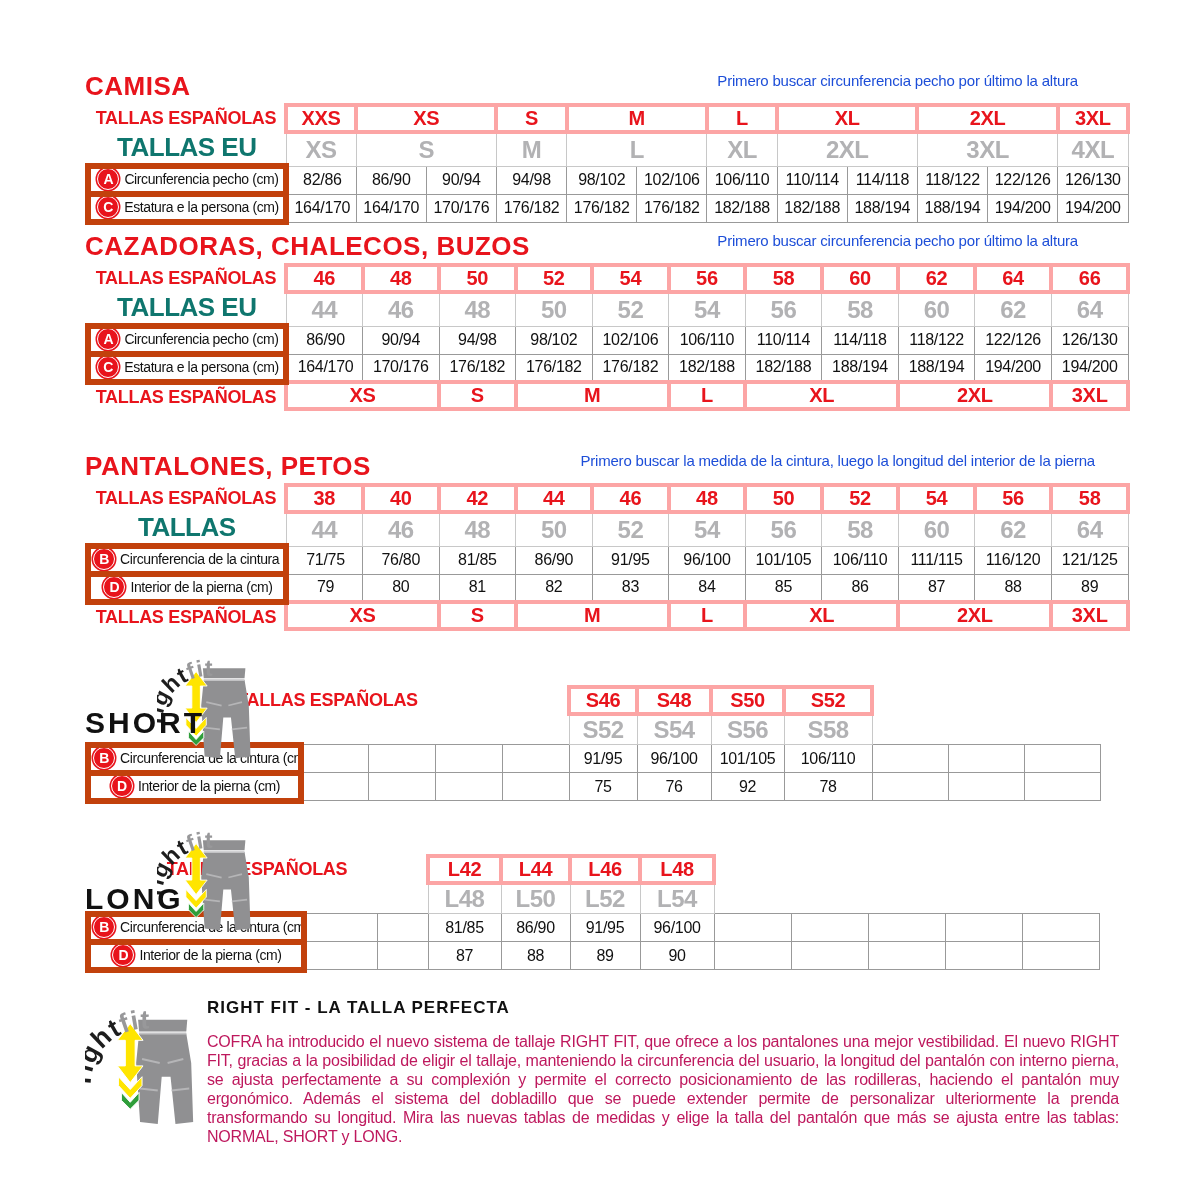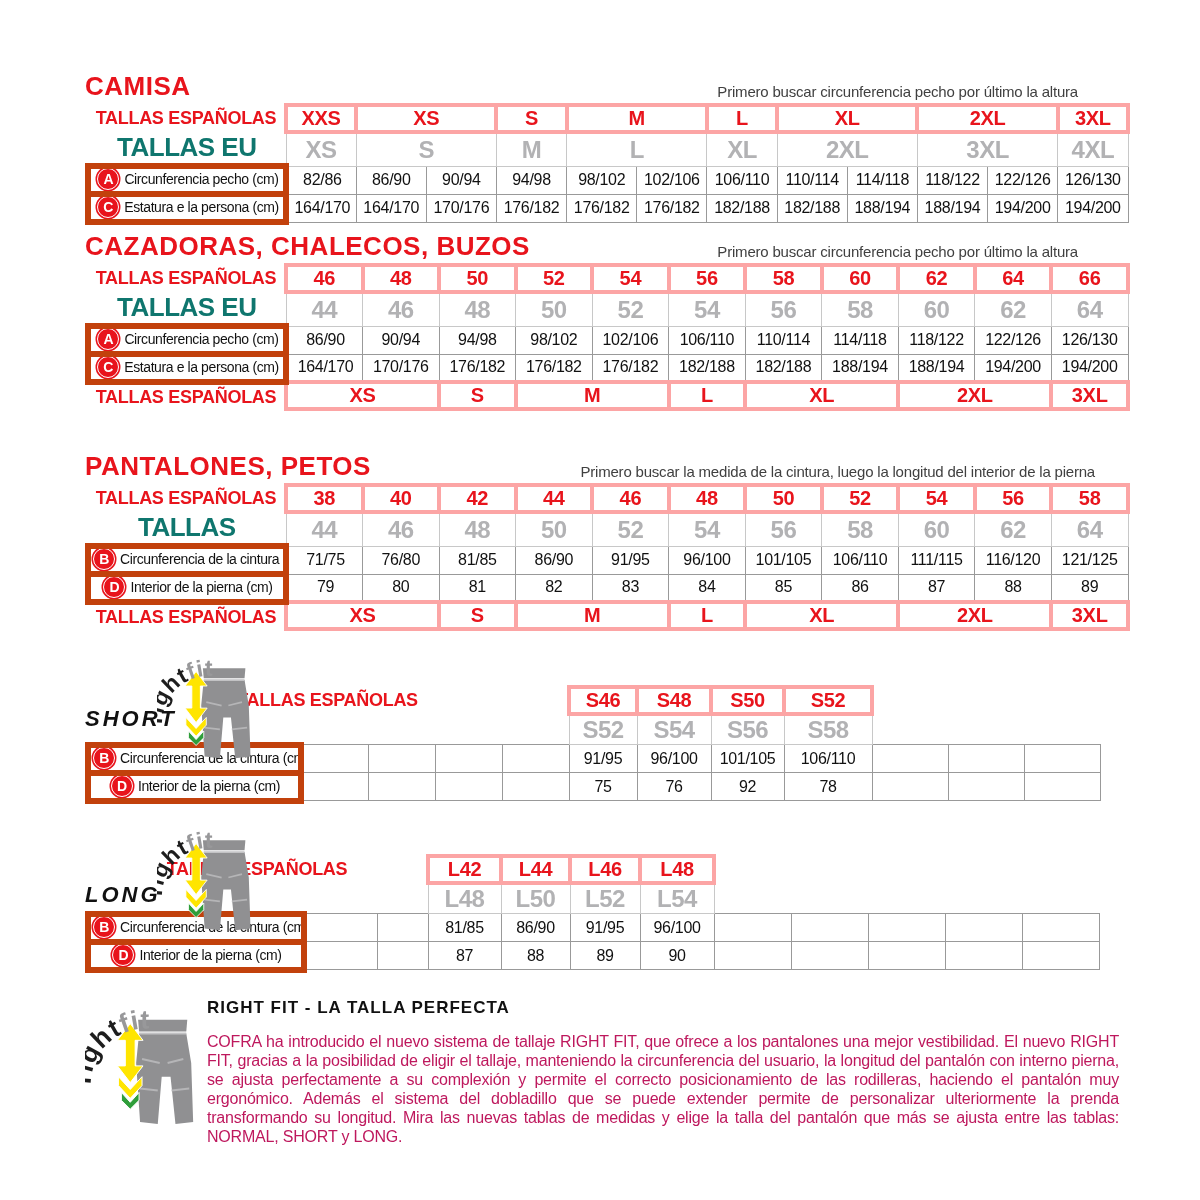--- a/index.html
+++ b/index.html
@@ -1,37 +1,37 @@
 <!DOCTYPE html>
 <html><head>
 <meta charset="utf-8">
 <style>
   html,body{margin:0;padding:0;background:#fff;}
   .page{position:relative;width:1200px;height:1200px;background:#fff;overflow:hidden;
         font-family:"Liberation Sans",sans-serif;color:#111;}
   .section{position:absolute;left:85px;}
-  .sec-head{display:flex;justify-content:space-between;align-items:flex-end;margin-bottom:3px;}
+  .sec-head{display:flex;justify-content:space-between;margin-bottom:3px;}
   .sec-title{color:#e8141c;font-weight:bold;font-size:26px;letter-spacing:.5px;line-height:28px;}
-  .sec-note{font-size:15px;color:#404040;padding-right:52px;letter-spacing:-.2px;}
+  .sec-note{font-size:15px;color:#1d4ed8;padding-right:52px;letter-spacing:-.2px;}
   table.t{border-collapse:collapse;table-layout:fixed;}
   table.t td{padding:0;text-align:center;vertical-align:middle;box-sizing:border-box;overflow:hidden;white-space:nowrap;}
   .r-es td{height:27px;}
   .r-eu td{height:28px;}
   .r-data td{height:27px;}
   td.sz{border:4px solid #fca5a5;color:#e8141c;font-weight:bold;font-size:20px;letter-spacing:-.3px;}
   td.lbl-es{border:none;color:#e8141c;font-weight:bold;font-size:18px;text-align:right;padding-right:9px;letter-spacing:-.3px;}
   td.gsz{border:1px solid #c8c8c8;color:#b2b2b4;font-weight:bold;font-size:24px;letter-spacing:-.5px;}
   td.lbl-eu{border:none;color:#0f766e;font-weight:bold;font-size:26px;text-align:left;letter-spacing:-.5px;}
   td.v{border:1px solid #999;font-size:16px;letter-spacing:-.3px;}
   td.lbl-d{border:6px solid #c2410c;text-align:left;font-size:14px;letter-spacing:-.4px;padding-left:3px;}
   td.nb{border:none;}
   .badge{display:inline-flex;width:20px;height:20px;border-radius:50%;background:#e8141c;color:#fff;
          font-weight:bold;font-size:14px;align-items:center;justify-content:center;margin:0 5px 0 2px;
          border:1.5px solid #fff;box-shadow:0 0 0 1.5px #e8141c;vertical-align:middle;position:relative;top:-1px;}
-  .side-word{position:absolute;left:0;font-weight:bold;font-size:22px;letter-spacing:3px;color:#111;font-style:italic;}
+  .side-word{position:absolute;left:0;font-weight:bold;font-size:30px;letter-spacing:3px;color:#111;}
   .rf-logo{position:absolute;}
   .rf-head{position:absolute;left:122px;top:10px;font-weight:bold;font-size:17px;letter-spacing:1px;color:#111;}
   .rf-par{position:absolute;left:122px;top:44px;width:912px;font-size:16px;line-height:19px;
           letter-spacing:-.2px;text-align:justify;color:#be185d;}
 </style>
 </head>
 <body>
 
 <div class="page">
 

